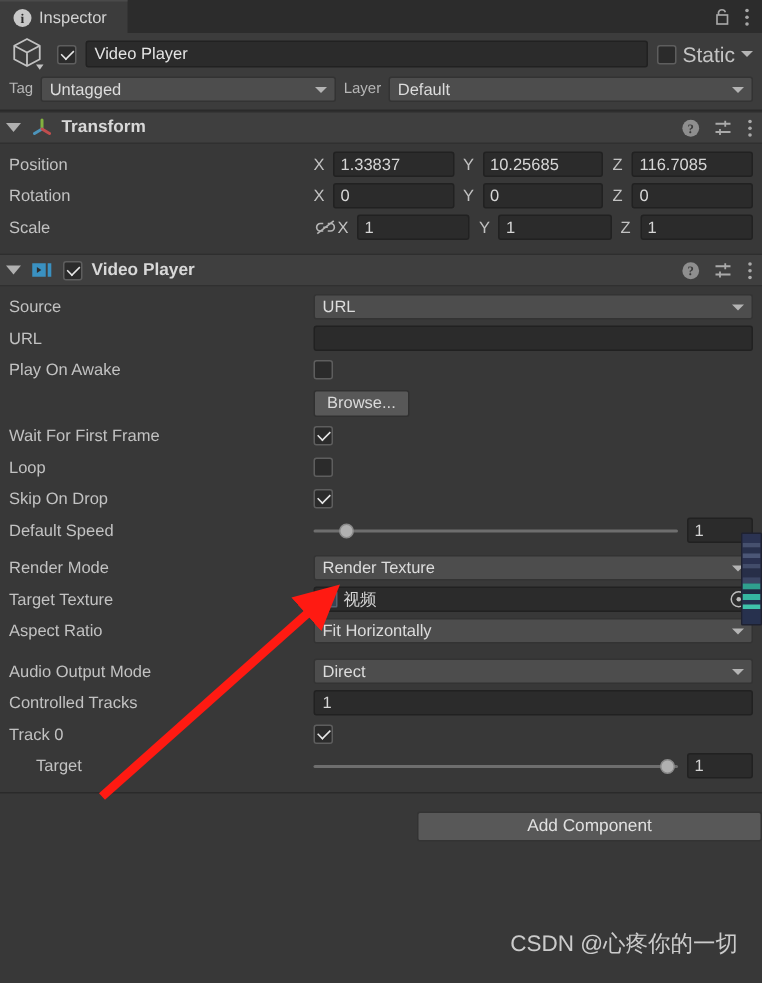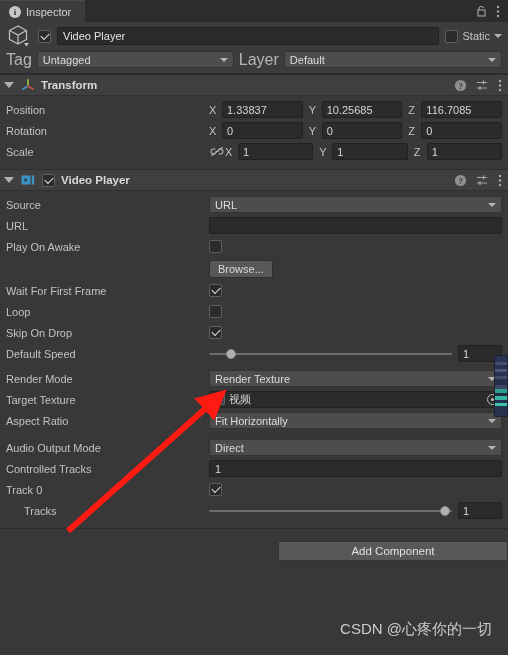--- a/index.html
+++ b/index.html
@@ -49,27 +49,27 @@
     content: ""; width: 7px; height: 4px;
     border-left: 1.6px solid #e8e8e8; border-bottom: 1.6px solid #e8e8e8;
     transform: rotate(-45deg); margin-bottom: 2px;
   }
   .name-field {
     flex: 1; height: 18px; background: #2b2b2b; border: 1px solid #212121;
     border-radius: 2px; color: #e4e4e4; padding: 0 5px;
     display: flex; align-items: center; font-size: 11px;
   }
   .static-wrap { display: flex; align-items: center; gap: 4px; }
-  .static-label { color: #c4c4c4; font-size: 11px; text-align: center; }
+  .static-label { color: #c4c4c4; font-size: 14px; text-align: center; }
   .arrow-d {
     width: 0; height: 0; border-left: 4px solid transparent;
     border-right: 4px solid transparent; border-top: 4px solid #b4b4b4;
   }
   .go-row2 { display: flex; align-items: center; gap: 5px; margin-top: 5px; height: 17px; }
-  .field-label { color: #b6b6b6; font-size: 16px; white-space: nowrap; }
+  .field-label { color: #b6b6b6; font-size: 10px; white-space: nowrap; }
   .dd {
     height: 17px; background: #4d4d4d; border: 1px solid #333;
     border-radius: 2px; color: #dcdcdc; font-size: 11px;
     display: flex; align-items: center; padding: 0 5px; position: relative;
   }
   .dd .arrow-d { position: absolute; right: 5px; }
   .dd-tag { width: 197px; }
   .dd-layer { flex: 1; }
 
   
@@ -519,21 +519,21 @@
 
     <div class="prow">
       <span class="plabel">Track 0</span>
       <span class="pfields">
         <span class="cb on"></span>
       </span>
     </div>
 
 
     <div class="prow">
-      <span class="plabel indent">Tracks</span>
+      <span class="plabel indent">Target</span>
       <span class="pfields">
         <span class="slider">
           <span class="track"></span>
           <span class="knob" id="volKnob" style="left: calc(97% - 5px);"></span>
         </span>
         <span class="numfield slider-num">
           <span>1</span>
         </span>
       </span>
     </div>

